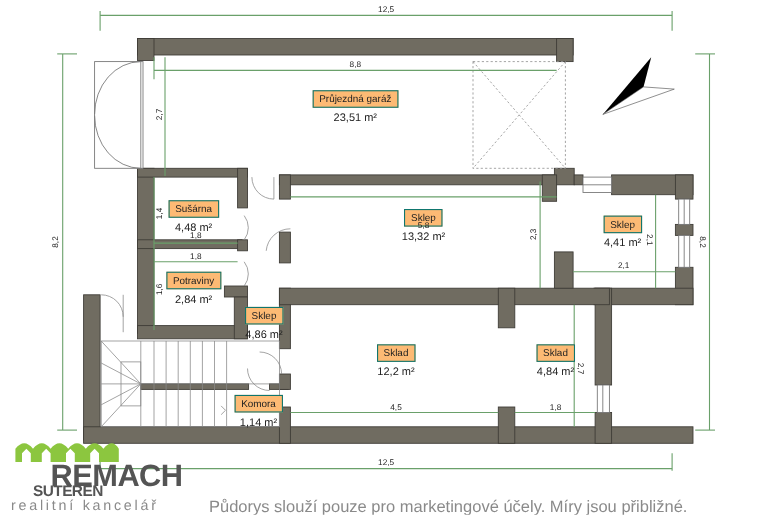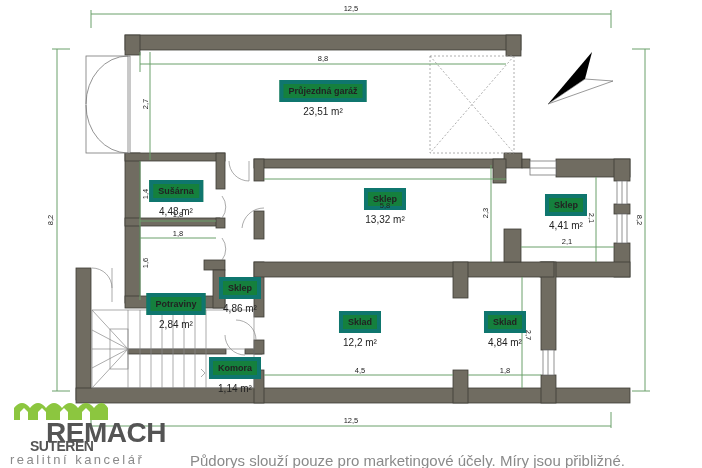--- a/index.html
+++ b/index.html
@@ -1,19 +1,19 @@
 <!DOCTYPE html>
 <html><head>
 <meta charset="utf-8">
 <style>
   html, body { margin:0; padding:0; background:#fff; }
   body { width:702px; height:468px; position:relative; overflow:hidden; font-family:"Liberation Sans", sans-serif; }
   #plan { position:absolute; left:0; top:0; }
   .lbl { position:absolute; transform:translateX(-50%); text-align:center; }
-  .lbl .name { display:inline-block; background:#15803d; border:4px solid #0f766e; padding:2px 5px; font-size:9px; font-weight:bold; color:#222; }
+  .lbl .name { display:inline-block; background:#fdba74; border:1px solid #0f766e; padding:2px 5px; font-size:9px; font-weight:normal; color:#222; }
   .lbl .area { display:block; font-size:10px; color:#222; margin-top:4px; white-space:nowrap; }
   .dim { position:absolute; font-size:7.5px; color:#222; transform:translate(-50%,-50%); white-space:nowrap; }
   .dim.v { transform:translate(-50%,-50%) rotate(-90deg); }
   .dim.vr { transform:translate(-50%,-50%) rotate(90deg); }
   .logo { position:absolute; left:10px; top:398px; }
   .logo-text { position:absolute; left:10px; top:419px; font-size:28px; font-weight:bold; color:#545454; letter-spacing:-0.5px; line-height:28px;margin-left:36px; }
   .logo-sub { position:absolute; left:30px; top:438px; font-size:14px; font-weight:bold; color:#545454; letter-spacing:-0.5px; }
   .logo-tag { position:absolute; left:10px; top:452px; font-size:13px; color:#8a8a8a; letter-spacing:2.5px; }
   .disclaimer { position:absolute; left:190px; top:452px; font-size:15px; color:#8a8a8a; }
 </style>
@@ -171,21 +171,21 @@
   <span class="area">4,48 m²</span>
 </div>
 <div class="lbl" style="left:385px;top:188px;">
   <span class="name">Sklep</span>
   <span class="area">13,32 m²</span>
 </div>
 <div class="lbl" style="left:566px;top:194px;">
   <span class="name">Sklep</span>
   <span class="area">4,41 m²</span>
 </div>
-<div class="lbl" style="left:176px;top:245px;margin-top:48px;">
+<div class="lbl" style="left:176px;top:245px;">
   <span class="name">Potraviny</span>
   <span class="area">2,84 m²</span>
 </div>
 <div class="lbl" style="left:240px;top:277px;">
   <span class="name">Sklep</span>
   <span class="area">4,86 m²</span>
 </div>
 <div class="lbl" style="left:360px;top:311px;">
   <span class="name">Sklad</span>
   <span class="area">12,2 m²</span>

